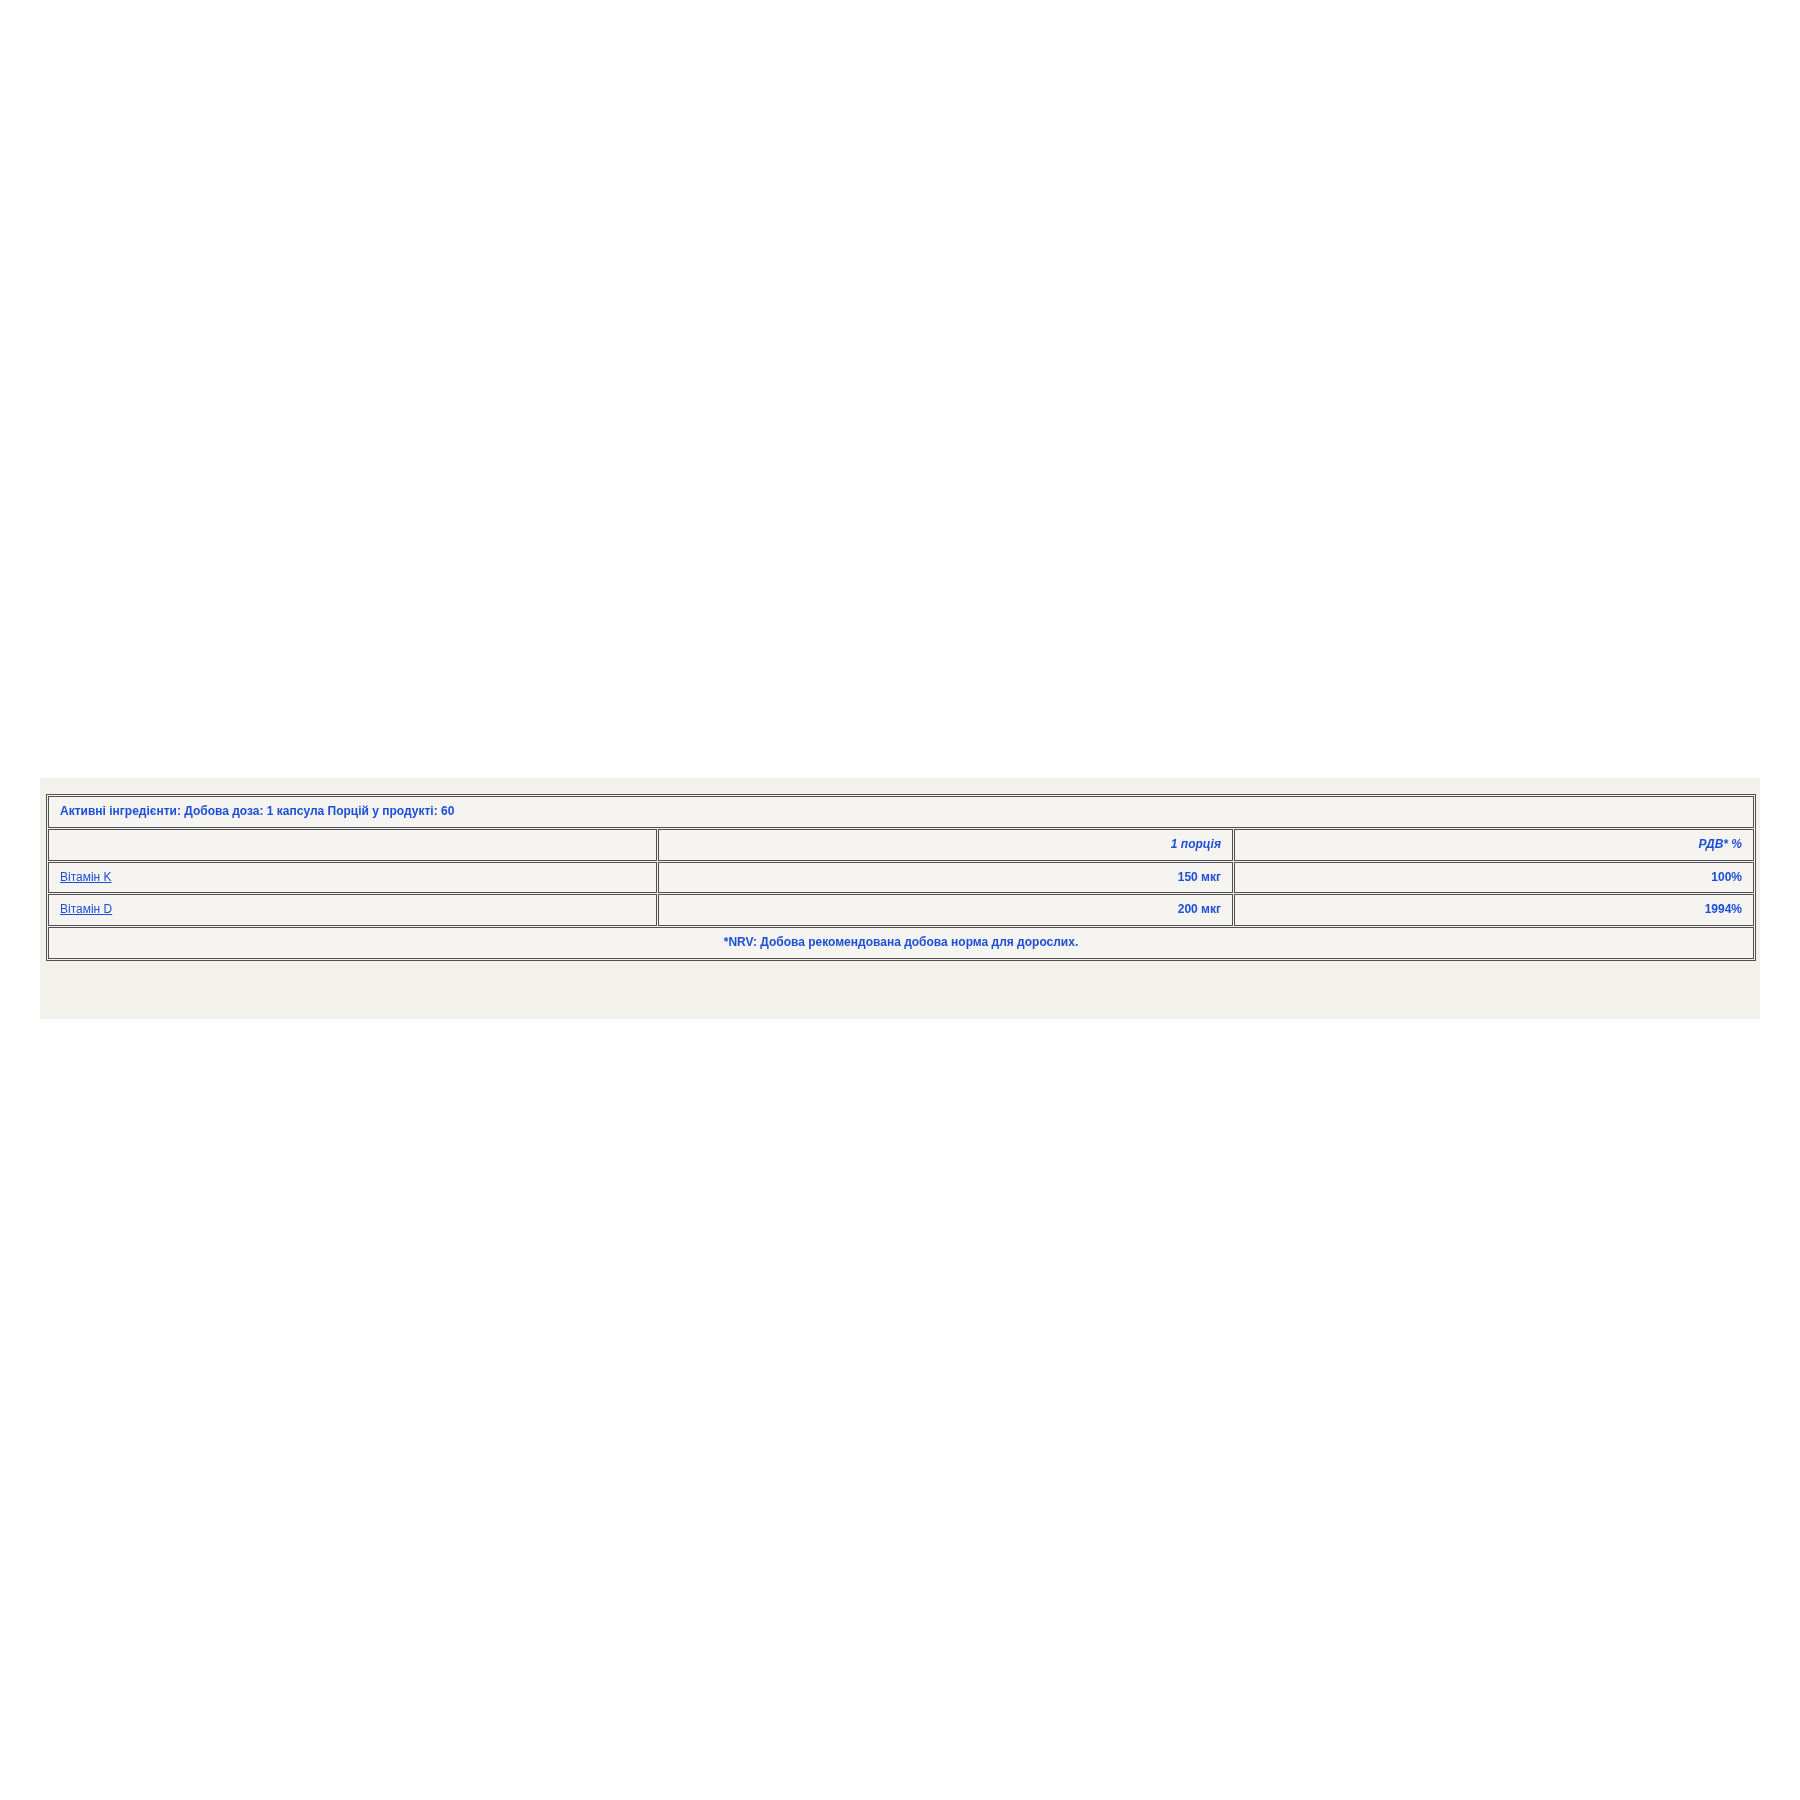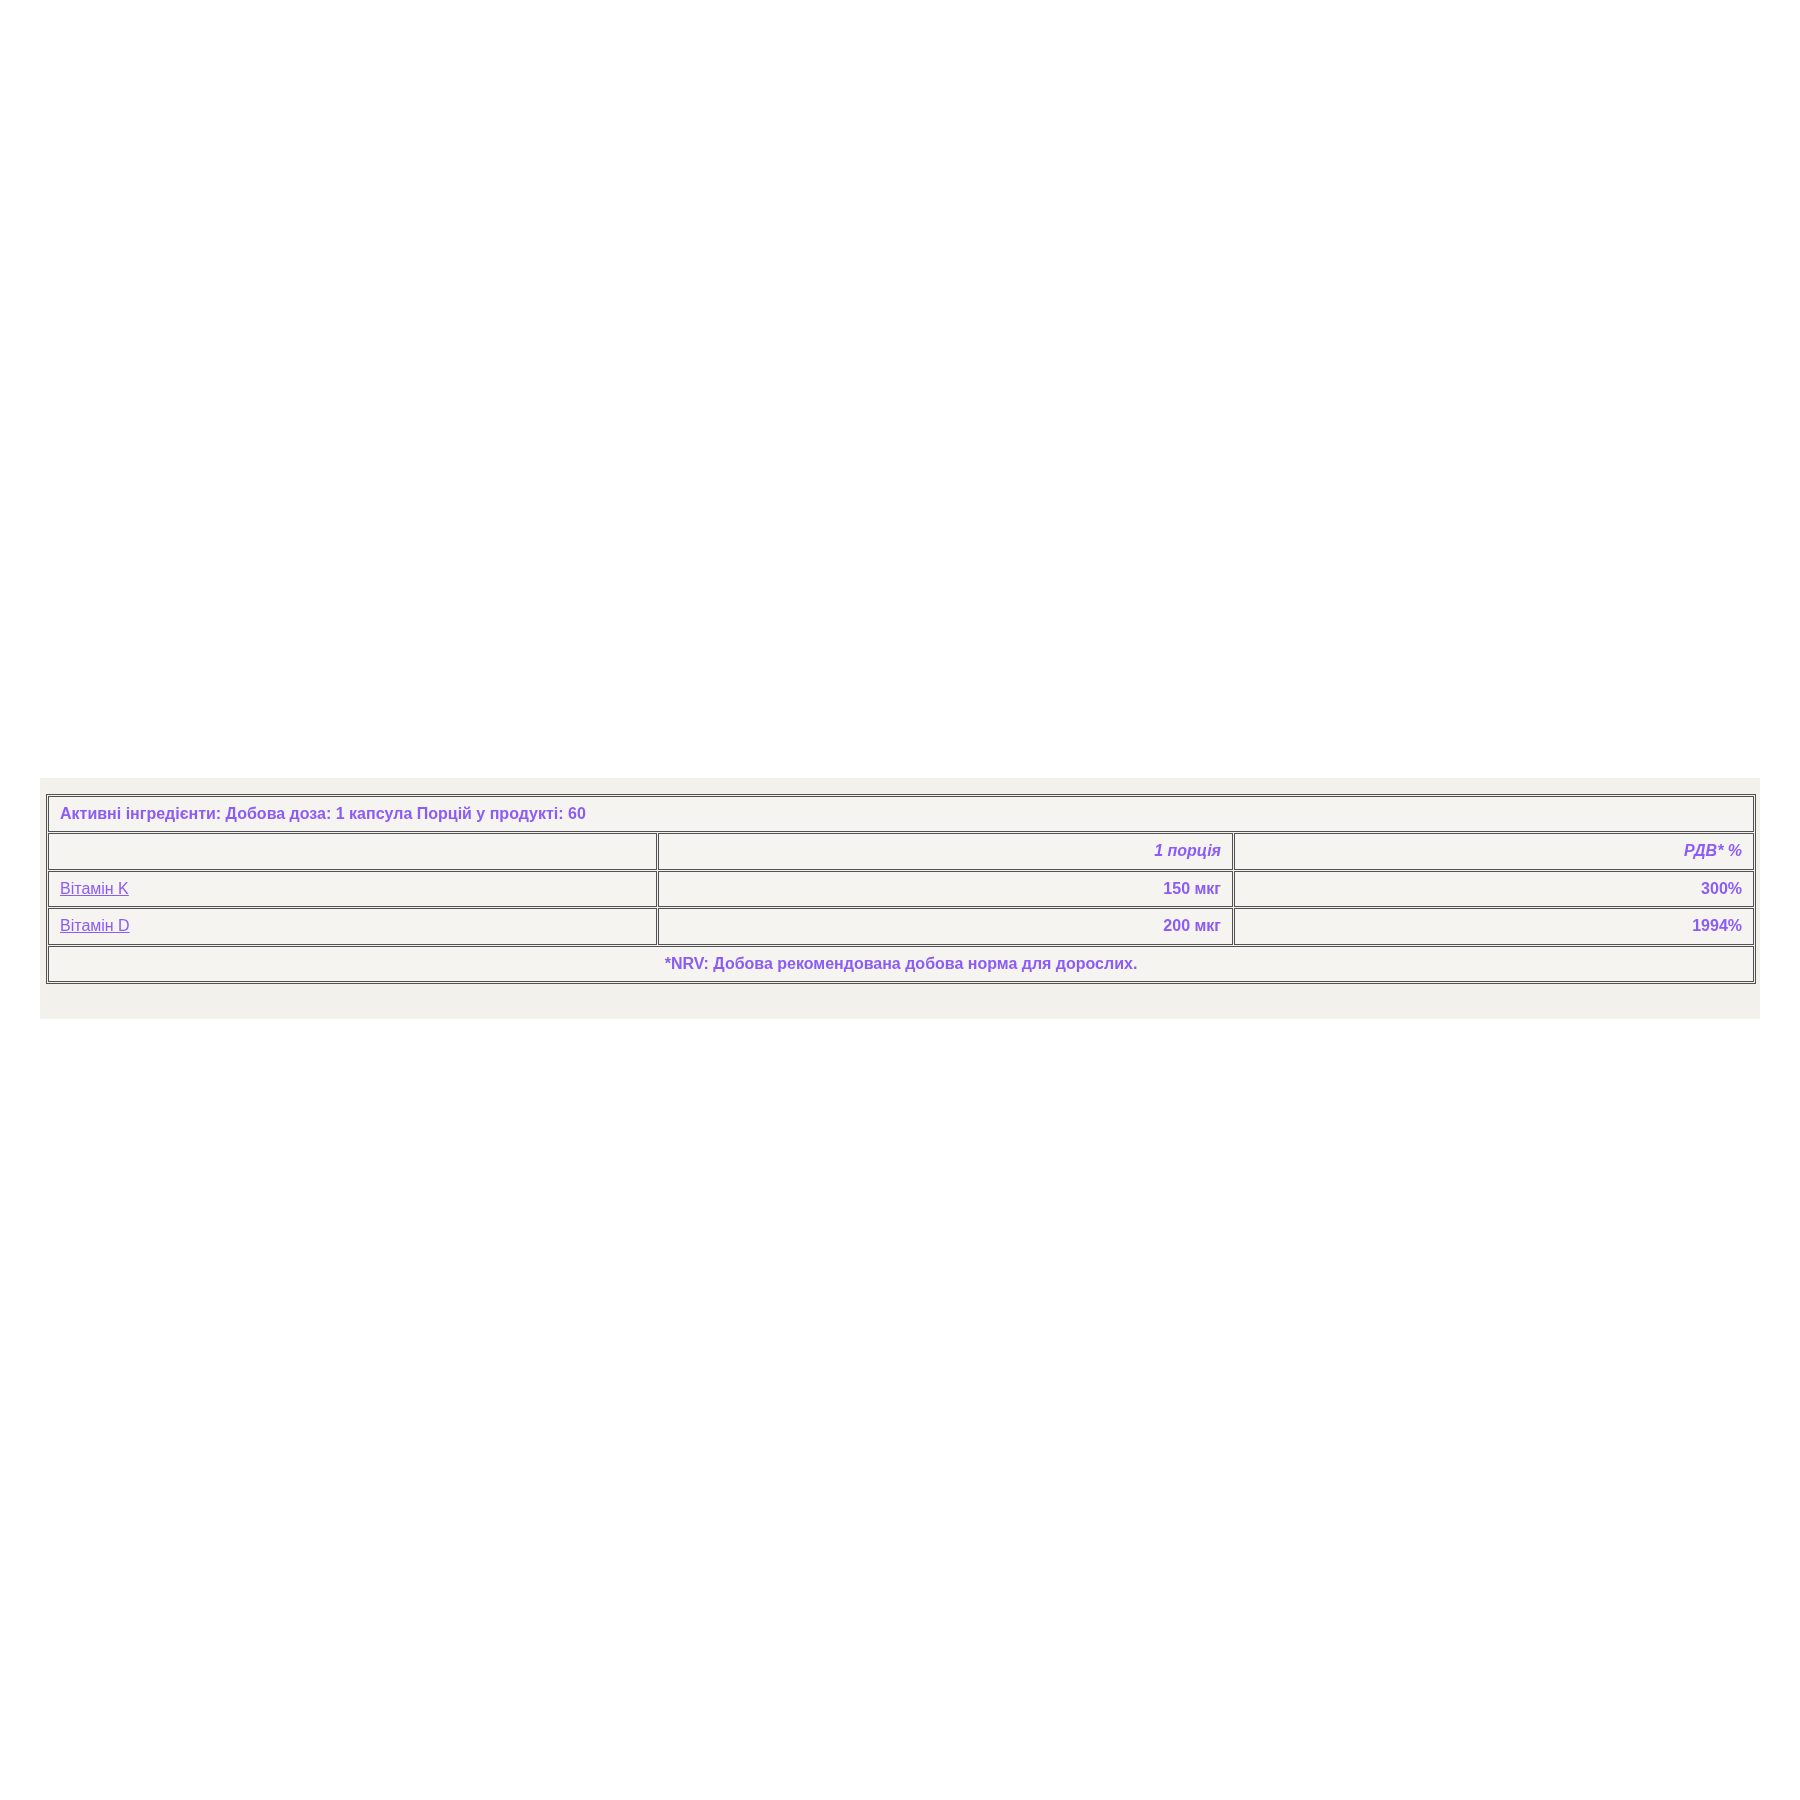--- a/index.html
+++ b/index.html
@@ -24,22 +24,22 @@
     height: 241px;
     background: #f2f1ec;
     padding: 16px 10px 11px 6px;
   }
   table.ingredients-table {
     width: 1704px;
     table-layout: fixed;
     border-collapse: separate;
     border-spacing: 1px;
     border: 1px solid #525256;
-    color: #8b5cf6;
-    font-size: 16px;
+    color: #1d4ed8;
+    font-size: 12px;
     line-height: 1.15;
   }
   table.ingredients-table td {
     border: 1px solid #525256;
     background: #f5f4f0;
     vertical-align: middle;
     padding: 8px 11px;
     overflow: hidden;
     white-space: nowrap;
   }
@@ -84,21 +84,21 @@
           <td class="title-cell" colspan="3">Активні інгредієнти: Добова доза: 1 капсула Порцій у продукті: 60</td>
         </tr>
         <tr>
           <td class="col-head" style="text-align:left;"></td>
           <td class="col-head">1 порція</td>
           <td class="col-head">РДВ* %</td>
         </tr>
         <tr>
           <td class="name-cell">Вітамін K</td>
           <td class="num-cell">150 мкг</td>
-          <td class="num-cell">300%</td>
+          <td class="num-cell">100%</td>
         </tr>
         <tr>
           <td class="name-cell">Вітамін D</td>
           <td class="num-cell">200 мкг</td>
           <td class="num-cell">1994%</td>
         </tr>
         <tr>
           <td class="footnote-cell" colspan="3">*NRV: Добова рекомендована добова норма для дорослих.</td>
         </tr>
       </tbody>

